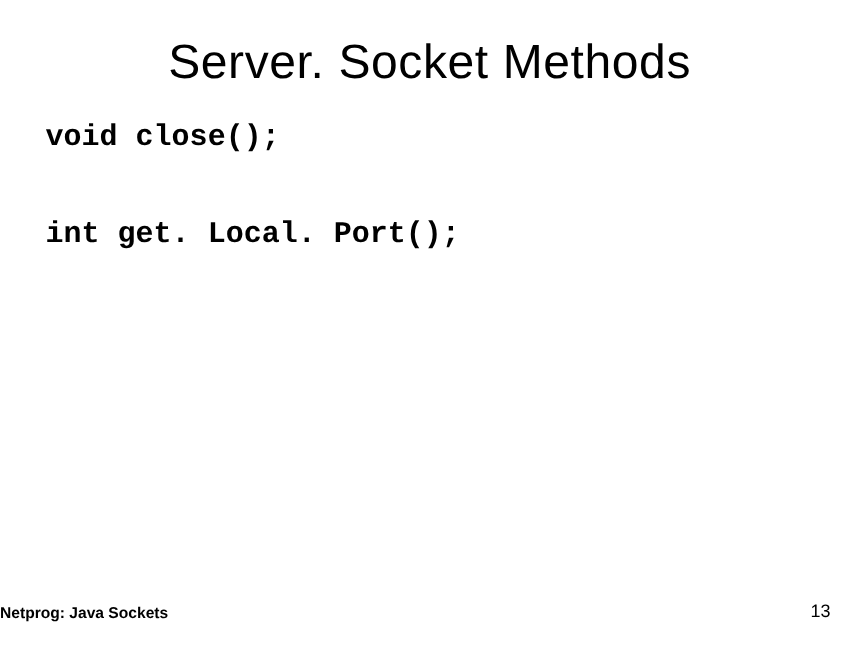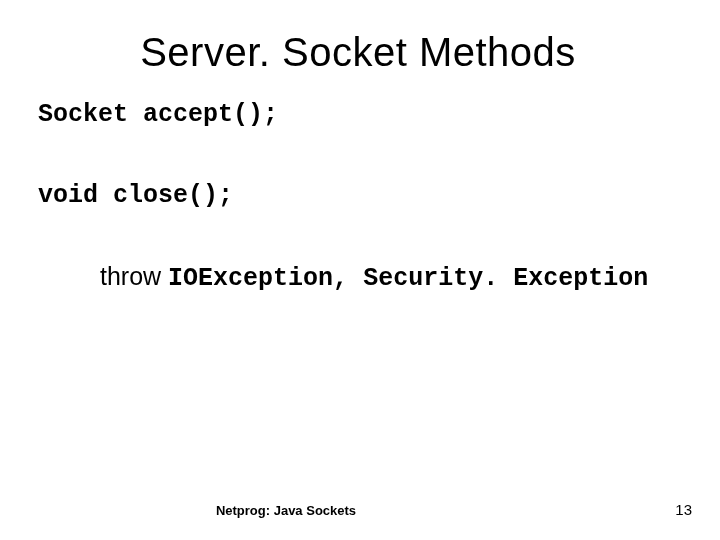--- a/index.html
+++ b/index.html
@@ -52,45 +52,42 @@
   }
   .throw-code {
     font-family: "Courier New", Courier, monospace;
     font-weight: bold;
   }
   .footer-center {
     position: absolute;
     bottom: 22px;
     left: 0;
     width: 572px;
-    text-align: center;
+    text-align: left;
     font-size: 13px;
     font-weight: bold;
   }
   .footer-right {
     position: absolute;
     bottom: 22px;
     right: 28px;
     font-size: 15px;
     font-weight: 400;
     text-align: right;
   }
 </style>
 </head>
 <body>
 
 <div class="slide">
 
   <div class="title">Server. Socket Methods</div>
 
   <div class="body">
-    <div class="method">Socket accept();</div>
     <div class="method">void close();</div>
+    <div class="method">int get. Local. Port();</div>
 
-    <div class="throw-line">
-      <span class="throw-word">throw </span><span class="throw-code">IOException, Security. Exception</span>
-    </div>
   </div>
 
   <div class="footer-center">Netprog: Java Sockets</div>
   <div class="footer-right">13</div>
 
 </div>
 
 </body></html>

